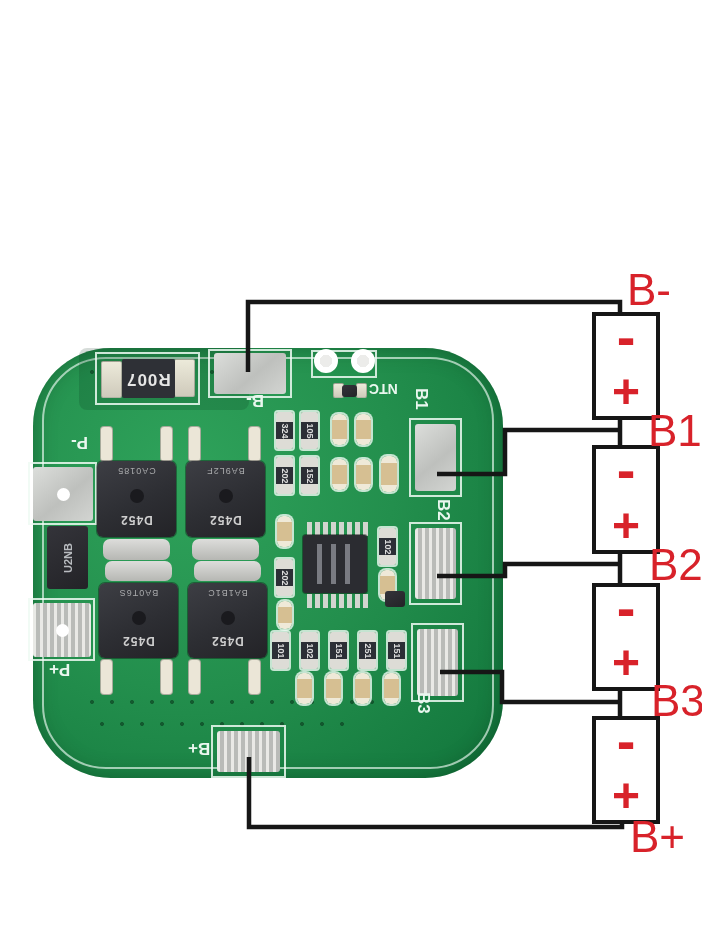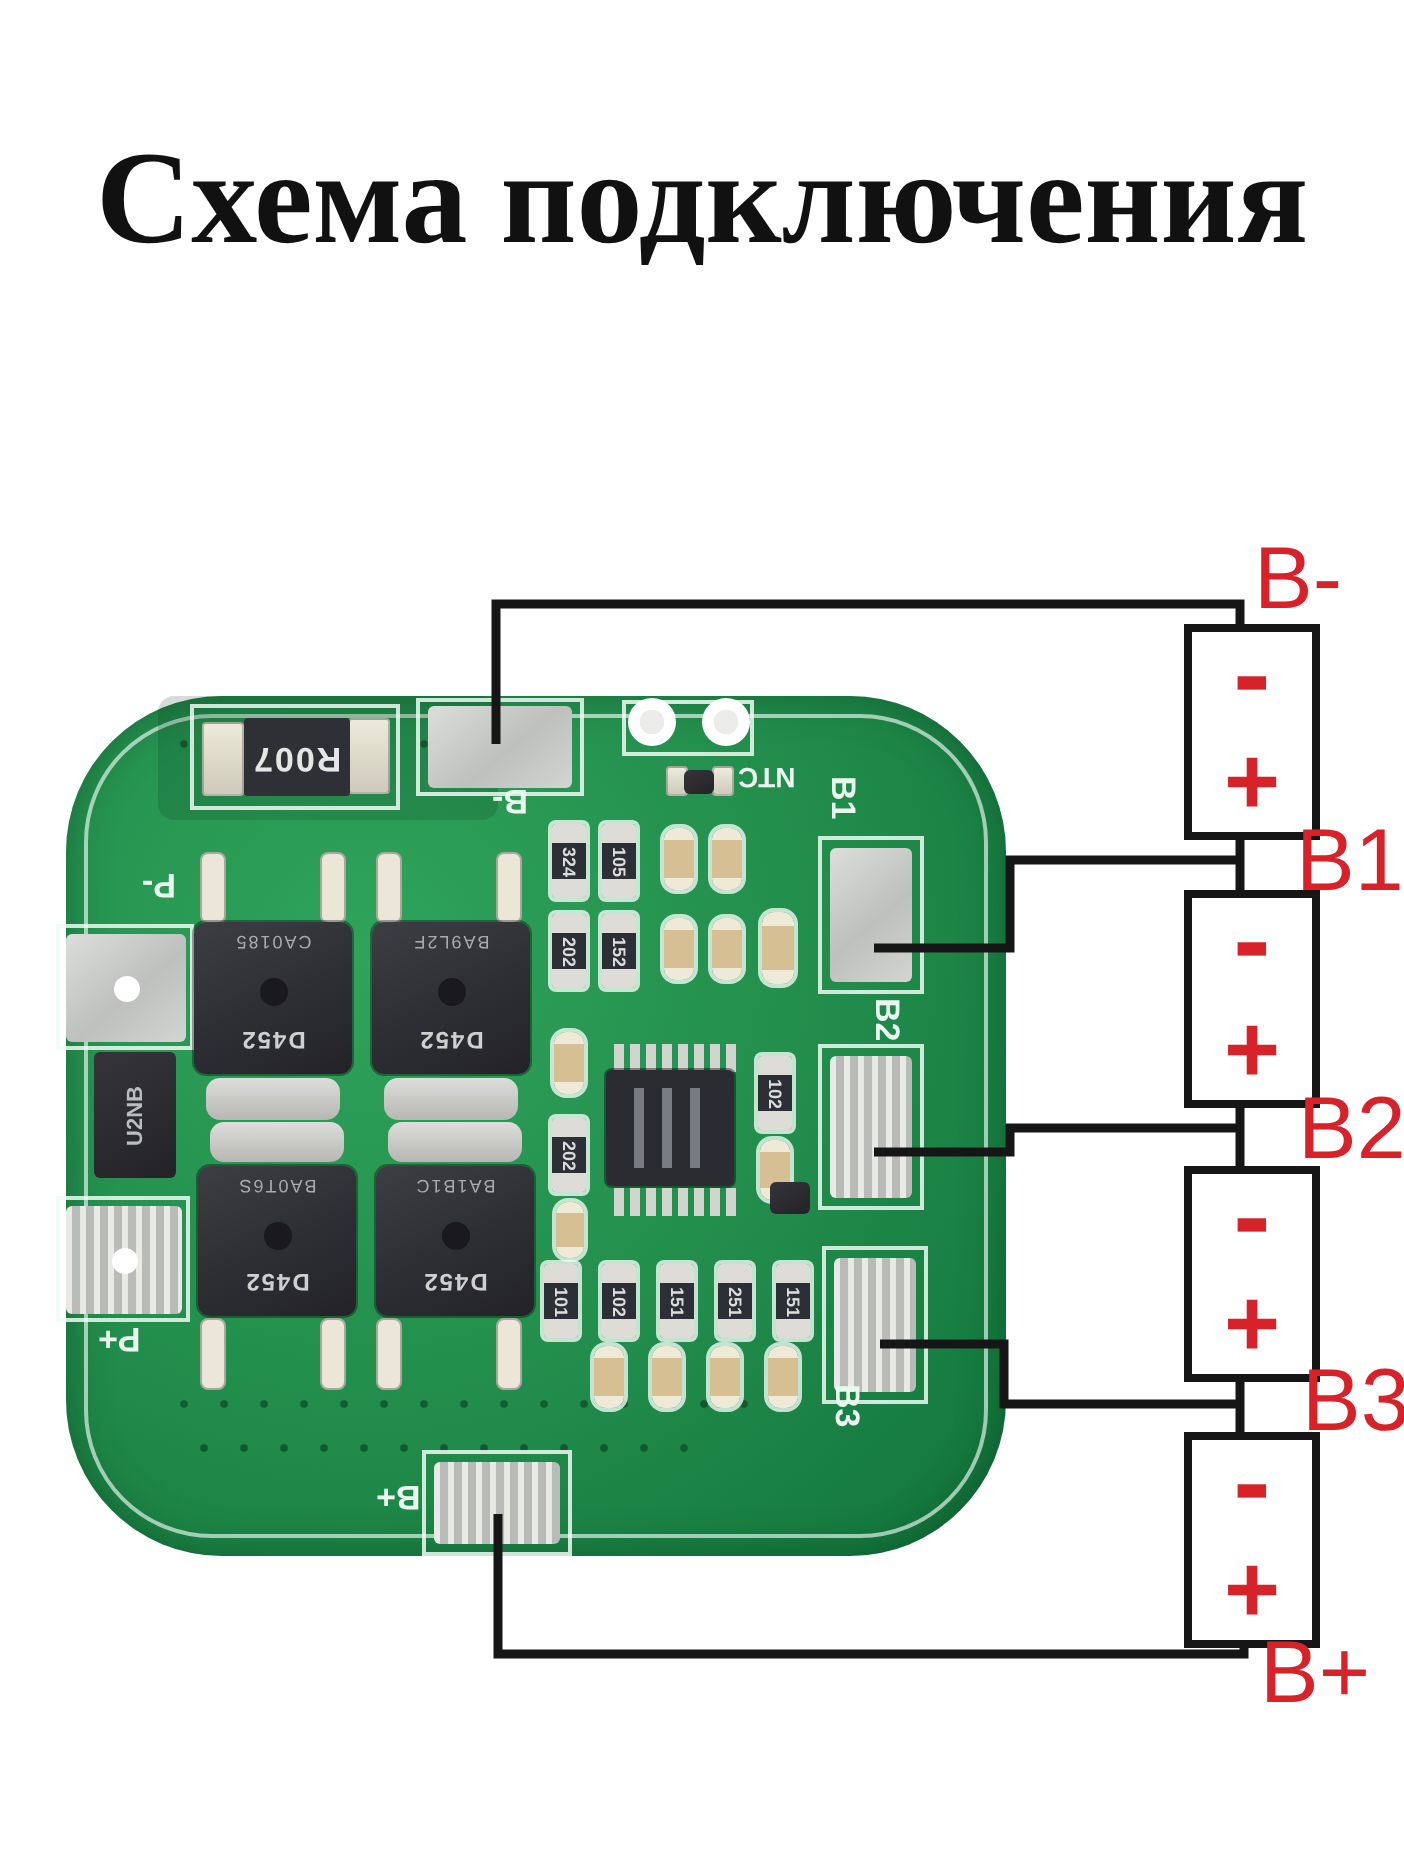--- a/index.html
+++ b/index.html
@@ -61,21 +61,20 @@
         font-size:56px;font-weight:700;color:#d8222a;line-height:50px;}
   .cell .pos{position:absolute;left:0;right:0;bottom:2px;text-align:center;
         font-size:48px;font-weight:700;color:#d8222a;line-height:44px;}
   .tlabel{position:absolute;font-size:44px;font-weight:400;color:#d8222a;line-height:1;}
 </style>
 </head>
 <body>
 
 <div class="stage">
 
-  <h1 class="title">Схема подключения</h1>
 
   <div class="pcb">
     <div class="patch" style="left:46px;top:0;width:170px;height:62px;"></div>
     <div class="dots" style="left:55px;top:20px;width:200px;height:12px;"></div>
     <div class="dots" style="left:55px;top:350px;width:300px;height:13px;"></div>
     <div class="dots" style="left:65px;top:372px;width:250px;height:13px;"></div>
 
     <div class="obox" style="left:62px;top:4px;width:105px;height:53px;"></div>
     <div class="mcap" style="left:68px;top:13px;width:21px;height:37px;"></div>
     <div class="mcap" style="left:141px;top:11px;width:21px;height:38px;"></div>

